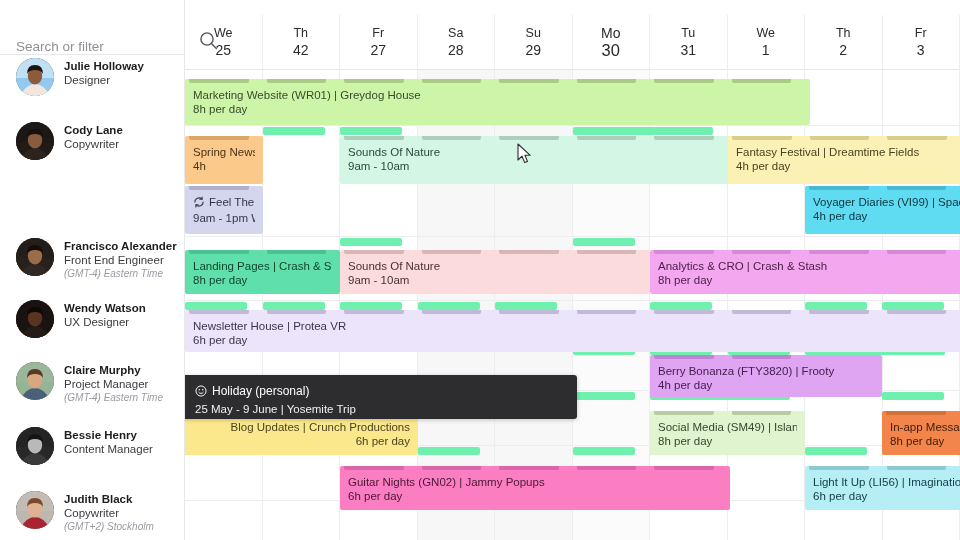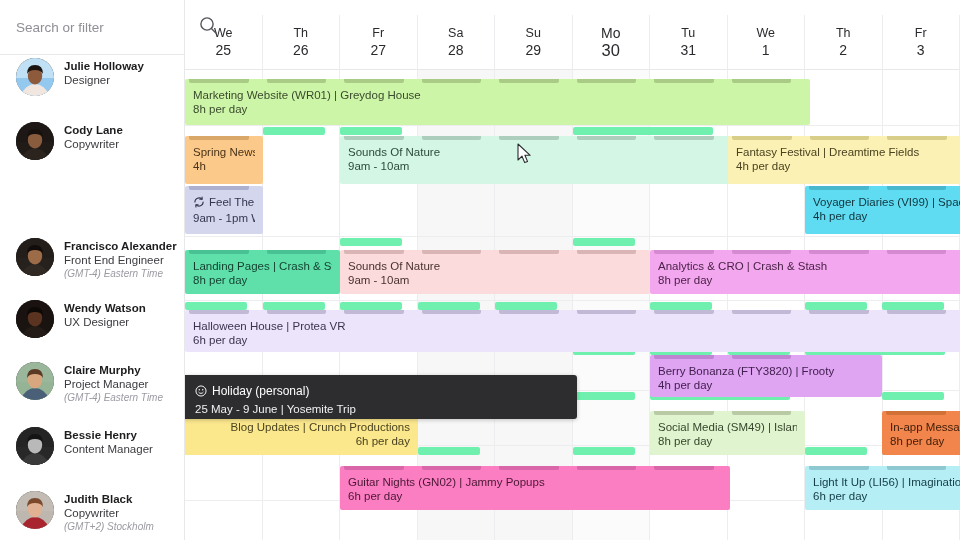--- a/index.html
+++ b/index.html
@@ -18,21 +18,21 @@
     width: 185px; height: 540px;
     background: #fff;
     border-right: 1px solid #e8e8ea;
     position: relative;
     flex: 0 0 185px;
     z-index: 30;
   }
   .search-bar {
     height: 55px;
     border-bottom: 1px solid #e8e8ea;
-    display: flex; align-items: center;
+    display: flex; align-items: flex-end;
     padding: 0 14px 0 16px;
     gap: 6px;
   }
   .search-input {
     flex: 1 1 auto;
     border: none; outline: none;
     font-family: "Liberation Sans", sans-serif;
     font-size: 13.5px;
     color: #2b2b2f;
     background: transparent;
@@ -285,21 +285,21 @@
   </aside>
 
   <section class="calendar">
     <div class="day-header-row" id="day-header-row">
         <div class="day-head" style="left: 0px; width: 77.5px;">
           <div class="dow">We</div>
                  <div class="dom">25</div>
         </div>
         <div class="day-head" style="left: 77.5px; width: 77.5px;">
           <div class="dow">Th</div>
-                 <div class="dom">26</div>
+                 <div class="dom">42</div>
         </div>
         <div class="day-head" style="left: 155px; width: 77.5px;">
           <div class="dow">Fr</div>
                  <div class="dom">27</div>
         </div>
         <div class="day-head" style="left: 232.5px; width: 77.5px;">
           <div class="dow">Sa</div>
                  <div class="dom">28</div>
         </div>
         <div class="day-head" style="left: 310px; width: 77.5px;">
@@ -476,21 +476,21 @@
             <span class="ev-bar" style="left:81.5px;width:59.5px;background:#8f86a8"></span>
             <span class="ev-bar" style="left:159px;width:59.5px;background:#8f86a8"></span>
             <span class="ev-bar" style="left:236.5px;width:59.5px;background:#8f86a8"></span>
             <span class="ev-bar" style="left:314px;width:59.5px;background:#8f86a8"></span>
             <span class="ev-bar" style="left:391.5px;width:59.5px;background:#8f86a8"></span>
             <span class="ev-bar" style="left:469px;width:59.5px;background:#8f86a8"></span>
             <span class="ev-bar" style="left:546.5px;width:59.5px;background:#8f86a8"></span>
             <span class="ev-bar" style="left:624px;width:59.5px;background:#8f86a8"></span>
             <span class="ev-bar" style="left:701.5px;width:59.5px;background:#8f86a8"></span>
           </div>
-          <div class="ev-title"><span class="t">Halloween House | Protea VR</span></div>
+          <div class="ev-title"><span class="t">Newsletter House | Protea VR</span></div>
      <div class="ev-sub">6h per day</div>
         </div>
         <div class="event" style="left: 465px; top: 285px; width: 232px; height: 42px; background: rgb(223, 164, 242); color: rgb(66, 32, 79);">
           <div class="ev-bars">
             <span class="ev-bar" style="left:4px;width:59.5px;background:#9a5eab"></span>
             <span class="ev-bar" style="left:81.5px;width:59.5px;background:#9a5eab"></span>
           </div>
           <div class="ev-title"><span class="t">Berry Bonanza (FTY3820) | Frooty</span></div>
      <div class="ev-sub">4h per day</div>
         </div>

